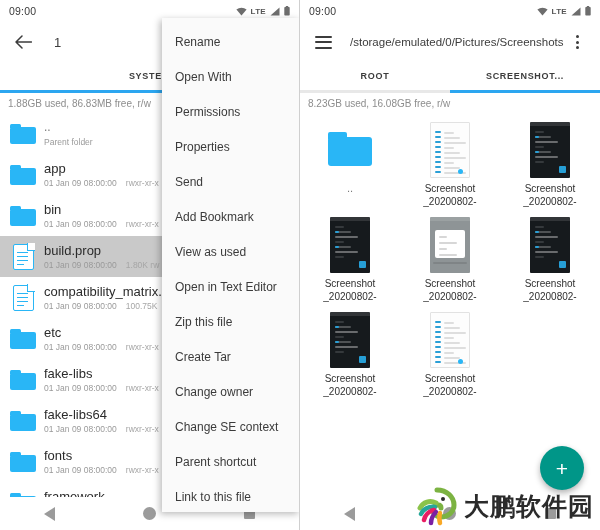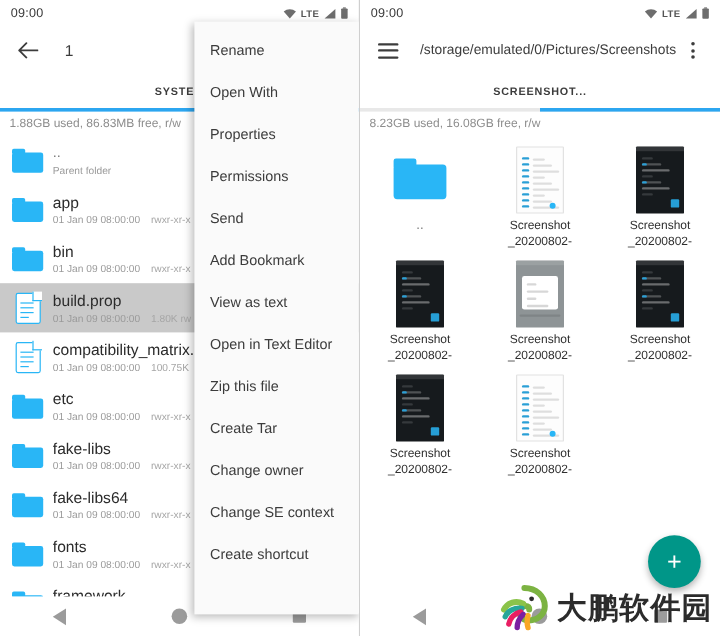--- a/index.html
+++ b/index.html
@@ -395,31 +395,32 @@
 
     <div class="navbar">
       <div class="nav-back"></div>
       <div class="nav-home"></div>
       <div class="nav-recent"></div>
     </div>
 
     <div class="context-menu" id="ctx-menu">
         <div class="menu-item">Rename</div>
         <div class="menu-item">Open With</div>
+        <div class="menu-item">Permissions</div>
         <div class="menu-item">Properties</div>
-        <div class="menu-item">Permissions</div>
         <div class="menu-item">Send</div>
         <div class="menu-item">Add Bookmark</div>
-        <div class="menu-item">View as text</div>
+        <div class="menu-item">View as used</div>
         <div class="menu-item">Open in Text Editor</div>
         <div class="menu-item">Zip this file</div>
         <div class="menu-item">Create Tar</div>
         <div class="menu-item">Change owner</div>
         <div class="menu-item">Change SE context</div>
-        <div class="menu-item">Create shortcut</div>
+        <div class="menu-item">Parent shortcut</div>
+        <div class="menu-item">Link to this file</div>
       </div>
   </div>
 
   <div class="panel right">
 
     <div class="statusbar">
       <span class="clock">09:00</span>
       <span class="sb-right">
         <span class="ico">
           <svg width="11" height="9" viewBox="0 0 11 9">
@@ -454,20 +455,21 @@
       <div class="tb-btn">
         <div class="kebab">
             <i></i>
             <i></i>
             <i></i>
           </div>
       </div>
     </div>
 
     <div class="tabs">
+      <div class="tab">ROOT</div>
       <div class="tab">SCREENSHOT...</div>
     </div>
     <div class="tabs-underline">
       <div class="seg inactive"></div>
       <div class="seg active"></div>
     </div>
 
     <div class="storage-info">8.23GB used, 16.08GB free, r/w</div>
 
     <div class="grid" id="right-grid">

